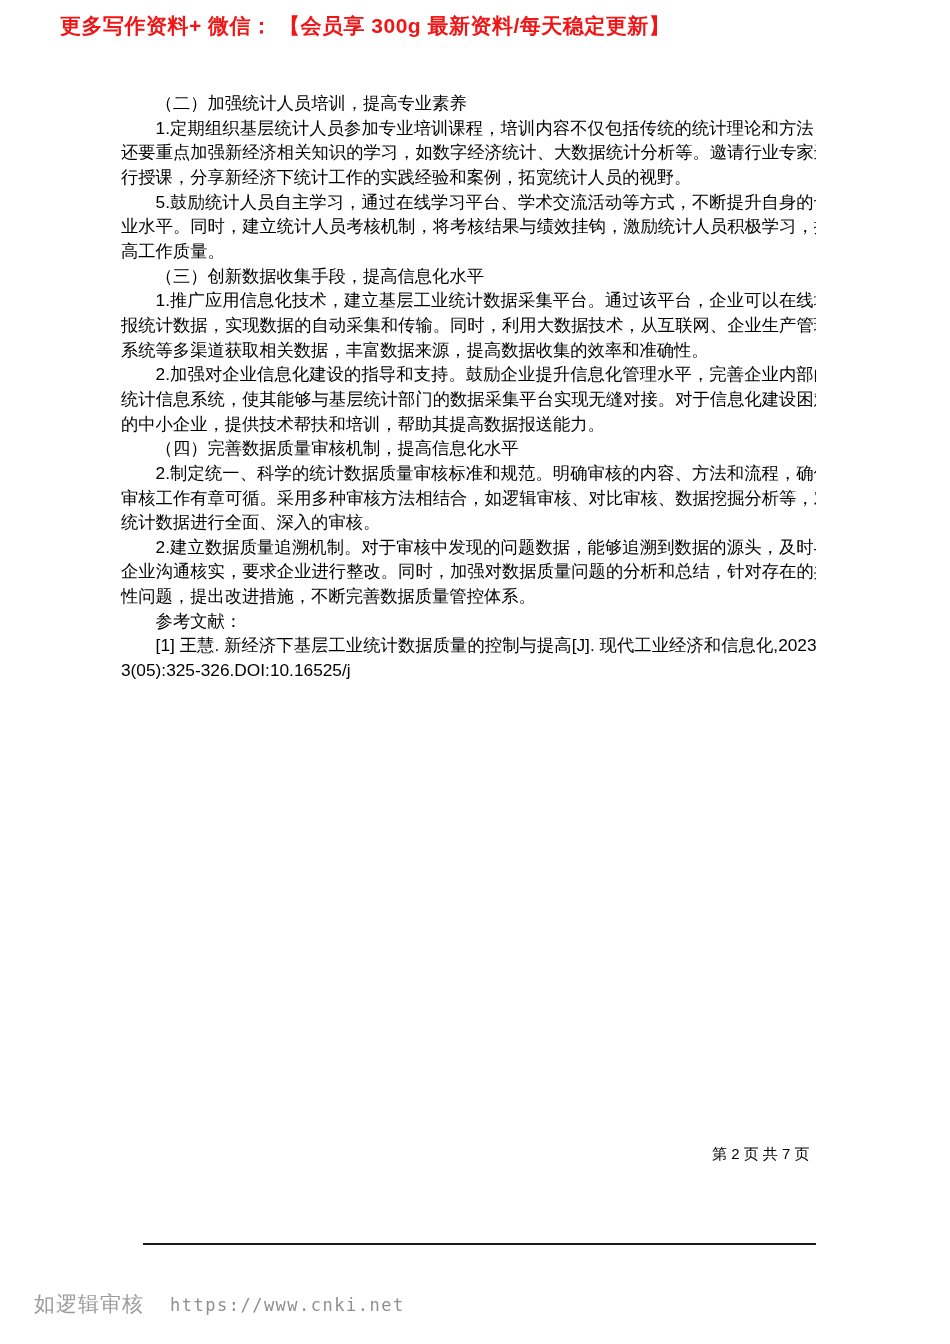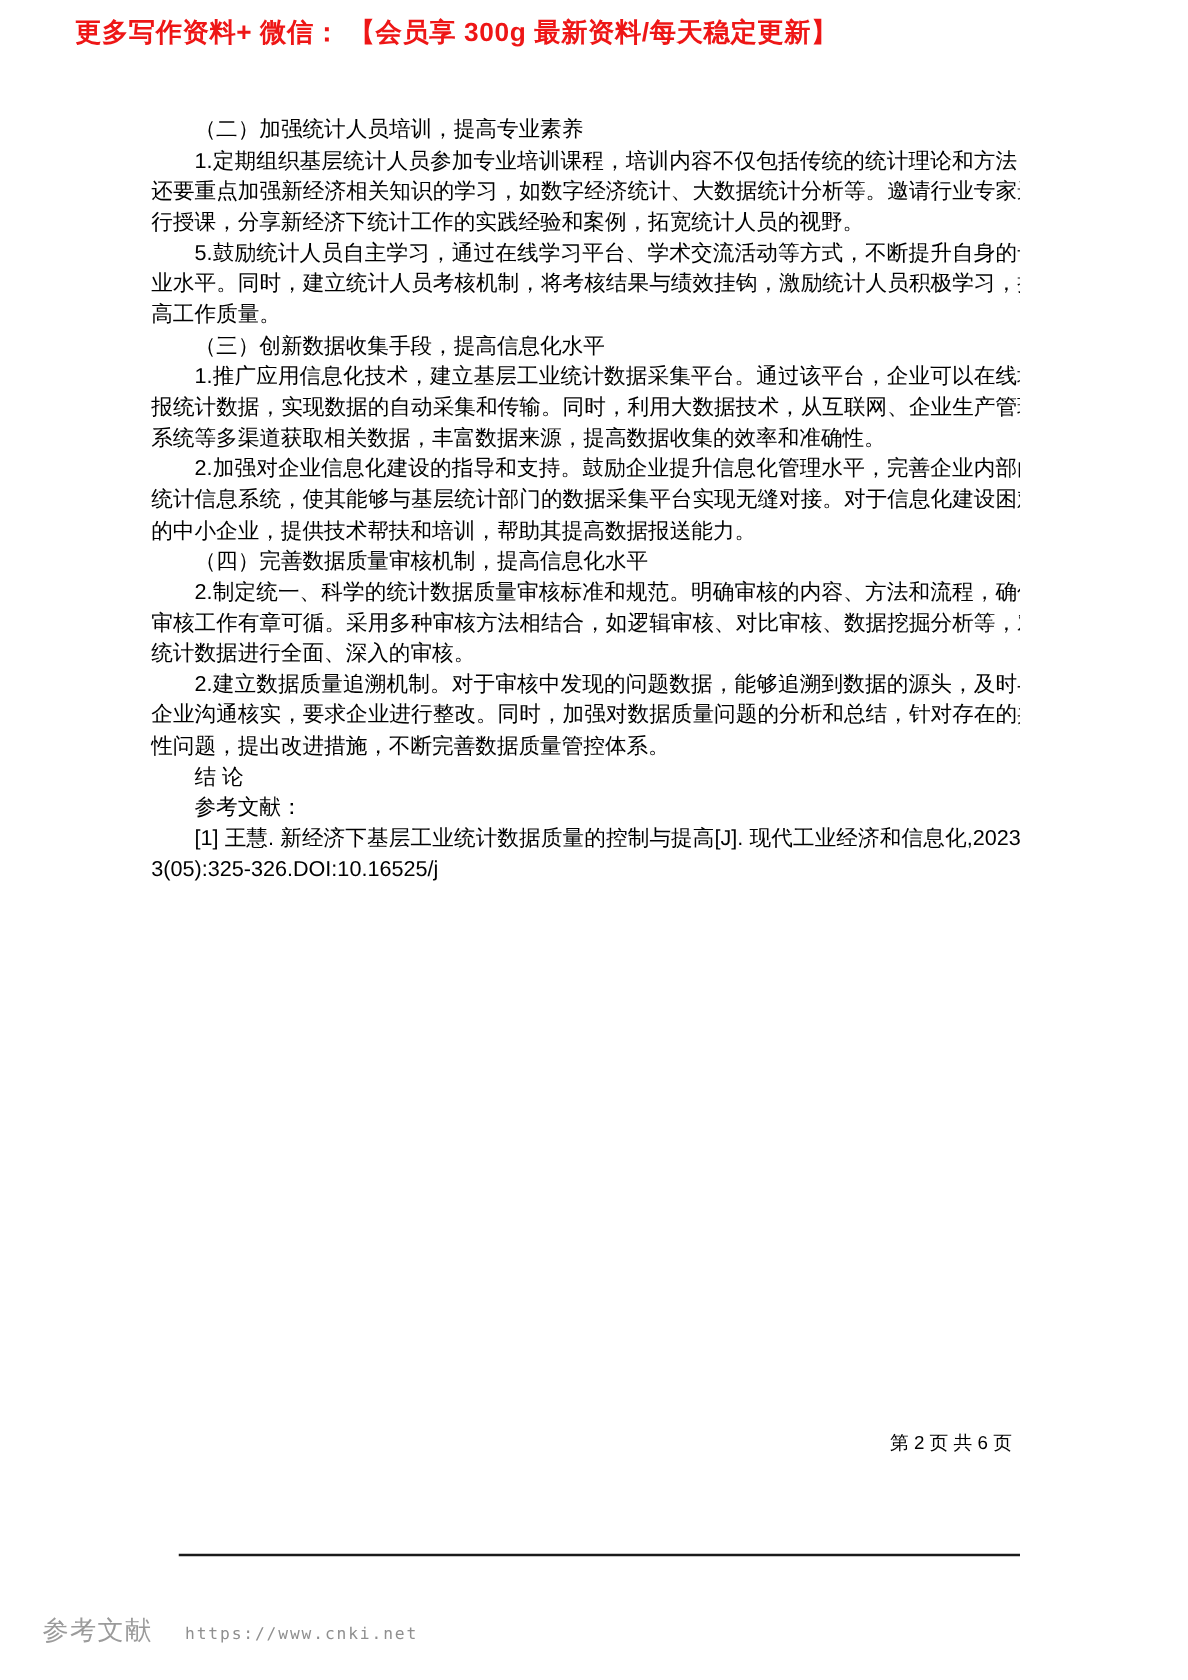--- a/index.html
+++ b/index.html
@@ -72,21 +72,21 @@
     color: #979797;
   }
   .watermark .site-name {
     font-family: "Liberation Serif", serif;
     font-size: 21px;
     color: #9b9b9b;
     letter-spacing: 1px;
   }
   .watermark .site-url {
     font-family: "DejaVu Sans Mono", monospace;
-    font-size: 13px;
+    font-size: 17px;
     color: #8f8f8f;
     letter-spacing: 1.5px;
     margin-left: 26px;
   }
 </style>
 </head>
 <body>
 
 <div class="page">
 
@@ -95,26 +95,25 @@
   <div class="content" id="content">
       <p class="heading">（二）加强统计人员培训，提高专业素养</p>
       <p class="body">1.定期组织基层统计人员参加专业培训课程，培训内容不仅包括传统的统计理论和方法，还要重点加强新经济相关知识的学习，如数字经济统计、大数据统计分析等。邀请行业专家进行授课，分享新经济下统计工作的实践经验和案例，拓宽统计人员的视野。</p>
       <p class="body">5.鼓励统计人员自主学习，通过在线学习平台、学术交流活动等方式，不断提升自身的专业水平。同时，建立统计人员考核机制，将考核结果与绩效挂钩，激励统计人员积极学习，提高工作质量。</p>
       <p class="heading">（三）创新数据收集手段，提高信息化水平</p>
       <p class="body">1.推广应用信息化技术，建立基层工业统计数据采集平台。通过该平台，企业可以在线填报统计数据，实现数据的自动采集和传输。同时，利用大数据技术，从互联网、企业生产管理系统等多渠道获取相关数据，丰富数据来源，提高数据收集的效率和准确性。</p>
       <p class="body">2.加强对企业信息化建设的指导和支持。鼓励企业提升信息化管理水平，完善企业内部的统计信息系统，使其能够与基层统计部门的数据采集平台实现无缝对接。对于信息化建设困难的中小企业，提供技术帮扶和培训，帮助其提高数据报送能力。</p>
       <p class="heading">（四）完善数据质量审核机制，提高信息化水平</p>
       <p class="body">2.制定统一、科学的统计数据质量审核标准和规范。明确审核的内容、方法和流程，确保审核工作有章可循。采用多种审核方法相结合，如逻辑审核、对比审核、数据挖掘分析等，对统计数据进行全面、深入的审核。</p>
       <p class="body">2.建立数据质量追溯机制。对于审核中发现的问题数据，能够追溯到数据的源头，及时与企业沟通核实，要求企业进行整改。同时，加强对数据质量问题的分析和总结，针对存在的共性问题，提出改进措施，不断完善数据质量管控体系。</p>
-      <p class="body">结 论</p>
       <p class="body">参考文献：</p>
       <p class="body">[1] 王慧. 新经济下基层工业统计数据质量的控制与提高[J]. 现代工业经济和信息化,2023,13(05):325-326.DOI:10.16525/j</p>
     </div>
 
-  <div class="page-number">第 2 页 共 6 页</div>
+  <div class="page-number">第 2 页 共 7 页</div>
 
   <div class="footer-rule"></div>
 
   <div class="watermark">
-    <span class="site-name">参考文献</span><span class="site-url">https://www.cnki.net</span>
+    <span class="site-name">如逻辑审核</span><span class="site-url">https://www.cnki.net</span>
   </div>
 
 </div>
 
 </body></html>

